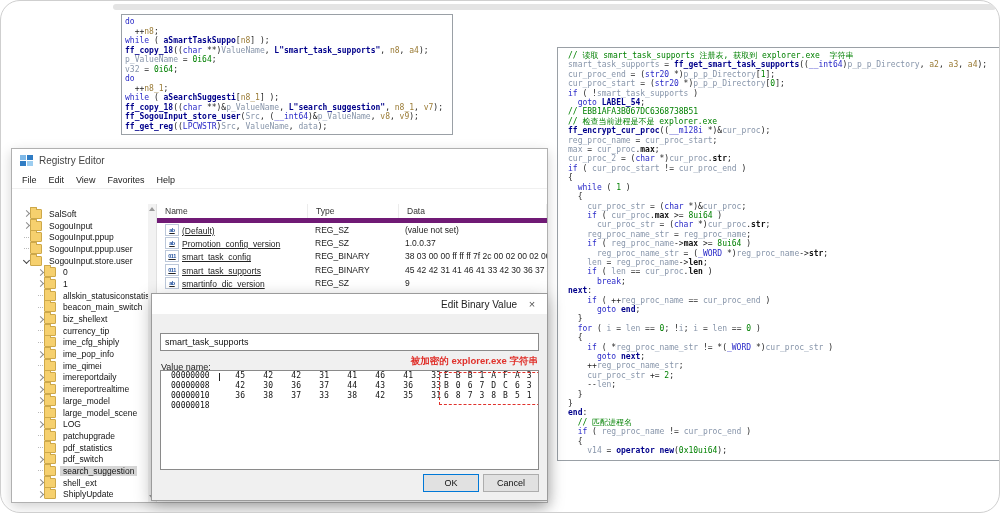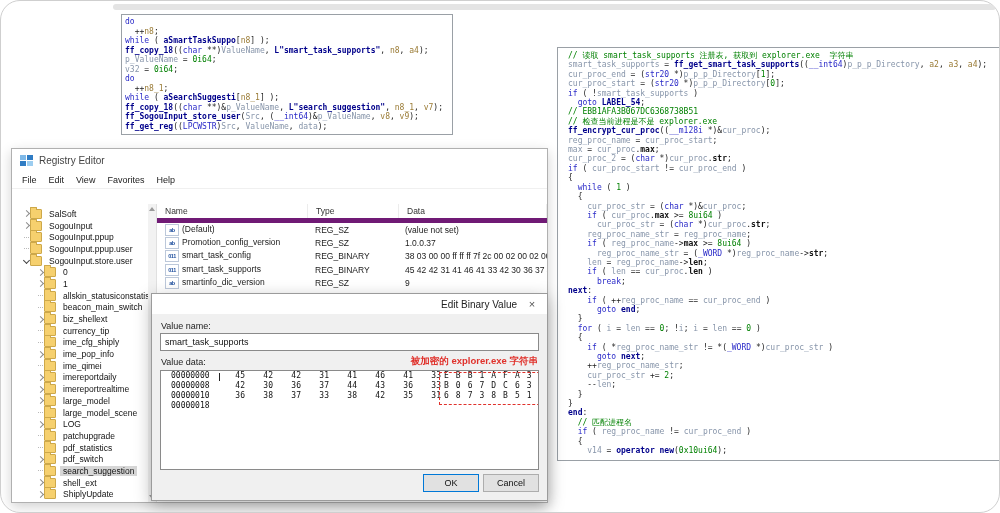--- a/index.html
+++ b/index.html
@@ -56,29 +56,29 @@
   #tree-scroll .dn{bottom:3px;border-top:4px solid #9a9a9a;}
   #reg-splitter{width:1px;background:#e0e0e0;flex:0 0 1px;}
   #reg-list{flex:1;overflow:hidden;}
   .list-header{display:flex;height:14px;align-items:center;border-bottom:5px solid #701a75;color:#333;}
   .list-header .col{border-right:1px solid #ececec;height:100%;display:flex;align-items:center;padding-left:8px;}
   .col-name{width:142px;flex:0 0 142px;} .col-type{width:82px;flex:0 0 82px;} .col-data{flex:1;}
   .list-row{display:flex;height:13.4px;align-items:center;white-space:nowrap;}
   .list-row .col{padding-left:8px;overflow:hidden;}
   .vicon{flex:0 0 12px;width:12px;height:10px;border:1px solid #bcc8da;background:#fff;margin-right:3px;
          font-size:5.5px;font-weight:bold;color:#1f4f9e;display:inline-flex;align-items:center;justify-content:center;letter-spacing:-.5px;}
-  .cellname{display:flex;align-items:flex-start;}
+  .cellname{display:flex;align-items:flex-end;text-decoration:underline;}
 
   
   #dialog{position:absolute;left:150px;top:292px;width:395px;height:206px;background:#f0f0f0;
           border:1px solid #9b9b9b;box-shadow:0 5px 16px rgba(0,0,0,.28);font-size:9px;color:#111;text-align:right;}
   #dlg-titlebar{position:absolute;left:0;top:0;right:0;height:20px;background:#fff;display:flex;align-items:center;}
   #dlg-title{font-size:10px;color:#222;padding-left:8px;flex:1;}
   #dlg-close{width:30px;height:100%;display:flex;align-items:center;justify-content:center;color:#555;font-size:11px;}
-  .dlg-label{position:absolute;left:9px;font-size:9px;color:#222;}
+  .dlg-label{position:absolute;left:9px;font-size:9px;color:#222;margin-top:41px;}
   #dlg-valuename-label{top:27px;}
   #dlg-valuename{position:absolute;left:8px;right:8px;top:39px;height:16px;background:#fff;border:1px solid #8a8a8a;
                  display:flex;align-items:center;padding-left:4px;font-size:9px;color:#111;}
   #dlg-valuedata-label{top:63px;}
   #dlg-annotation{position:absolute;right:9px;top:61px;font-size:9.5px;font-weight:bold;color:#e0312b;}
   #hexbox{position:absolute;left:8px;right:8px;top:76px;height:98px;background:#fff;border:1px solid #8a8a8a;
           font-family:"DejaVu Sans Mono","Liberation Mono",monospace;font-size:8px;color:#111;overflow:hidden;}
   .hex-row{position:relative;height:10px;line-height:10px;white-space:pre;}
   .hex-off{position:absolute;left:10px;}
   .hex-byte{position:absolute;width:20px;}

